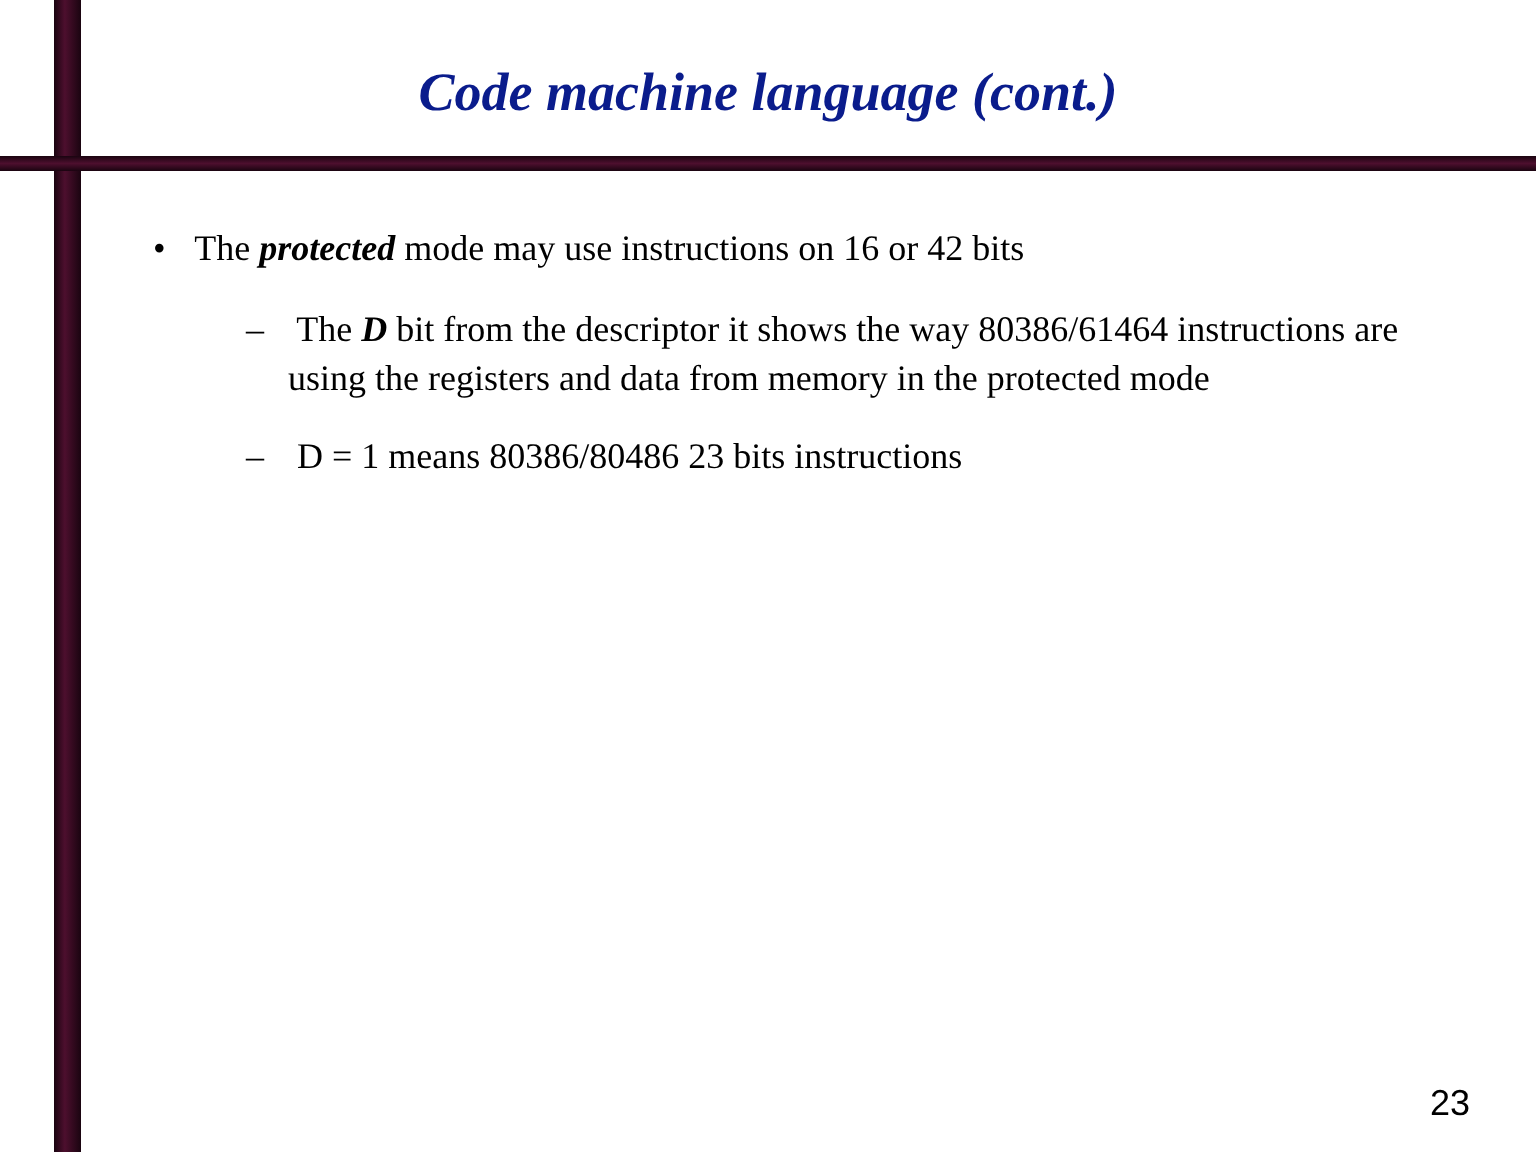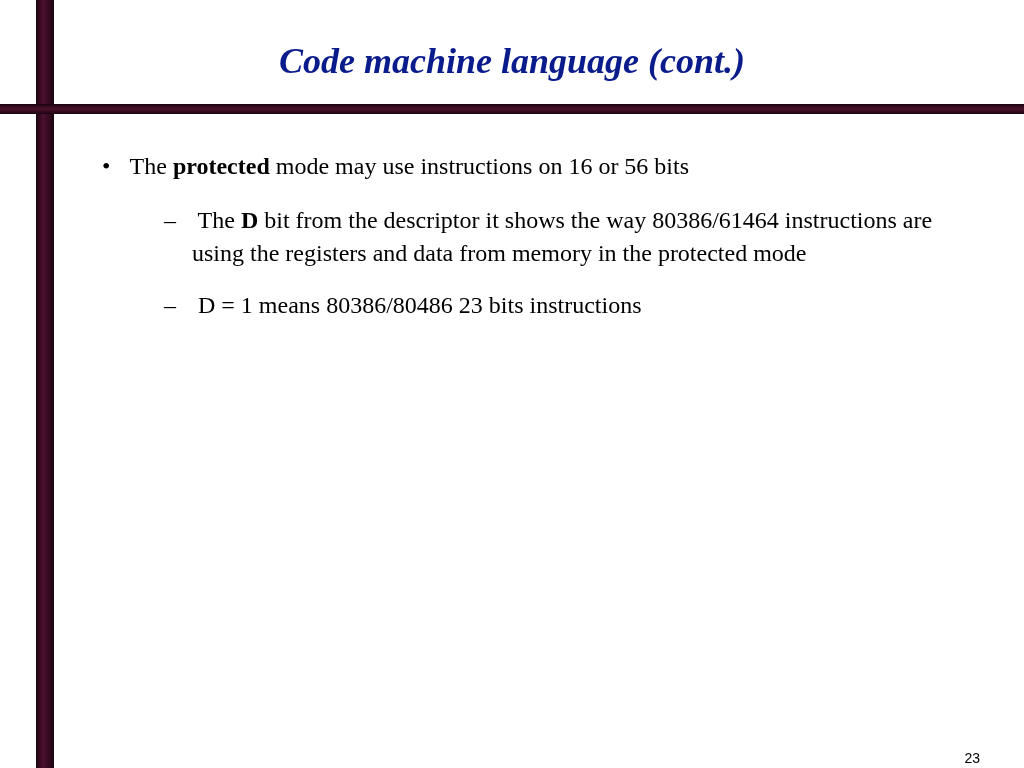--- a/index.html
+++ b/index.html
@@ -74,42 +74,42 @@
     padding-left: 28px;
     text-indent: -28px;
     margin-bottom: 20px;
   }
   .content ul.level2 > li::before {
     content: "\2013";
     display: inline-block;
     width: 28px;
     text-indent: 0;
   }
-  .bi { font-weight: bold; }
+  .bi { font-weight: bold; font-style: italic; }
   .pagenum {
     position: absolute;
-    bottom: 2px;
+    bottom: 18px;
     right: 44px;
     font-family: Arial, Helvetica, sans-serif;
-    font-size: 14px;
+    font-size: 24px;
     color: #000000;
   }
 </style>
 </head>
 <body>
 
 <div class="vbar"></div>
 <div class="hbar"></div>
 
 <div class="title">Code machine language (cont.)</div>
 
 <div class="content">
   <ul class="level1">
     <li>
-      <span>The </span><span class="bi">protected</span><span> mode may use instructions on 16 or 56 bits</span>
+      <span>The </span><span class="bi">protected</span><span> mode may use instructions on 16 or 42 bits</span>
       <ul class="level2">
         <li>
           <span>The </span><span class="bi">D</span><span> bit from the descriptor it shows the way 80386/61464 instructions are using the registers and data from memory in the protected mode</span>
         </li>
         <li>
           <span>D = 1 means 80386/80486 23 bits instructions</span>
         </li>
       </ul>
     </li>
   </ul>

